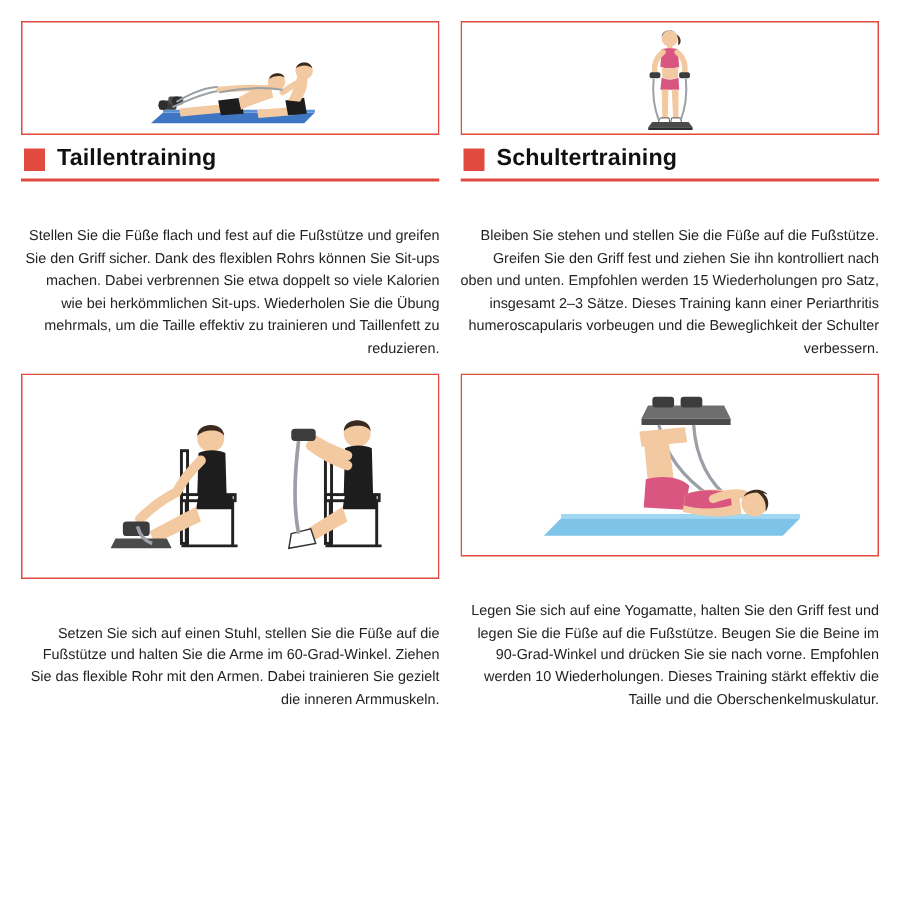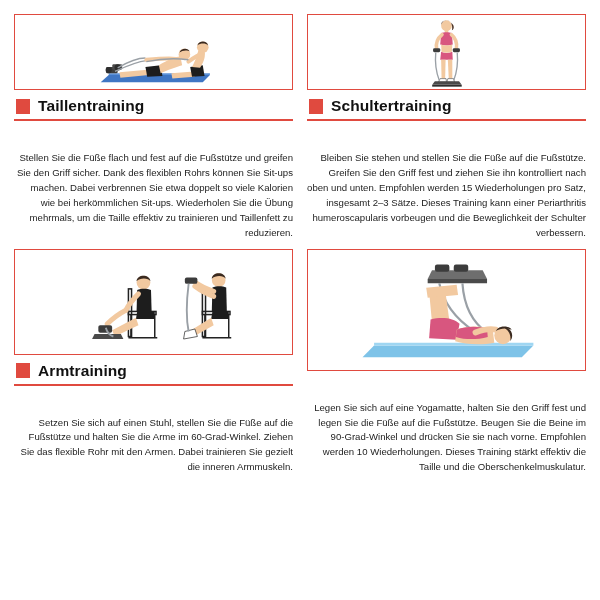--- a/index.html
+++ b/index.html
@@ -200,24 +200,20 @@
         <rect x="186" y="44" width="20" height="10" rx="3" fill="#3c3c3c"></rect>
 
         <path d="M230 98 L 256 98 L 256 110 L 228 110 Z" fill="#1d1d1d"></path>
         <path d="M228 108 L 196 128 L 200 138 L 232 120 Z" fill="#f2c9a0"></path>
 
         <path d="M186 130 L 202 126 L 206 138 L 184 142 Z" fill="#ffffff" stroke="#333" stroke-width="1.2"></path>
 
         <path d="M192 54 C 188 86, 188 110, 192 130" stroke="#9aa0a6" stroke-width="3" fill="none"></path>
       </svg>
     </div>
-    <div class="heading">
-      <span class="bullet"></span>
-      <span class="heading-text">Armtraining</span>
-    </div>
     <div class="body-text">Setzen Sie sich auf einen Stuhl, stellen Sie die Füße auf die Fußstütze und halten Sie die Arme im 60-Grad-Winkel. Ziehen Sie das flexible Rohr mit den Armen. Dabei trainieren Sie gezielt die inneren Armmuskeln.</div>
   </div>
 
   <div class="panel">
     <div class="illus">
       <svg width="100%" height="100%" viewBox="0 0 272 166" preserveAspectRatio="xMidYMid meet">
 
         <polygon points="20,148 240,148 256,132 36,132" fill="#7ec3e8"></polygon>
         <polygon points="36,132 256,132 256,128 36,128" fill="#9fd6f2"></polygon>
 

